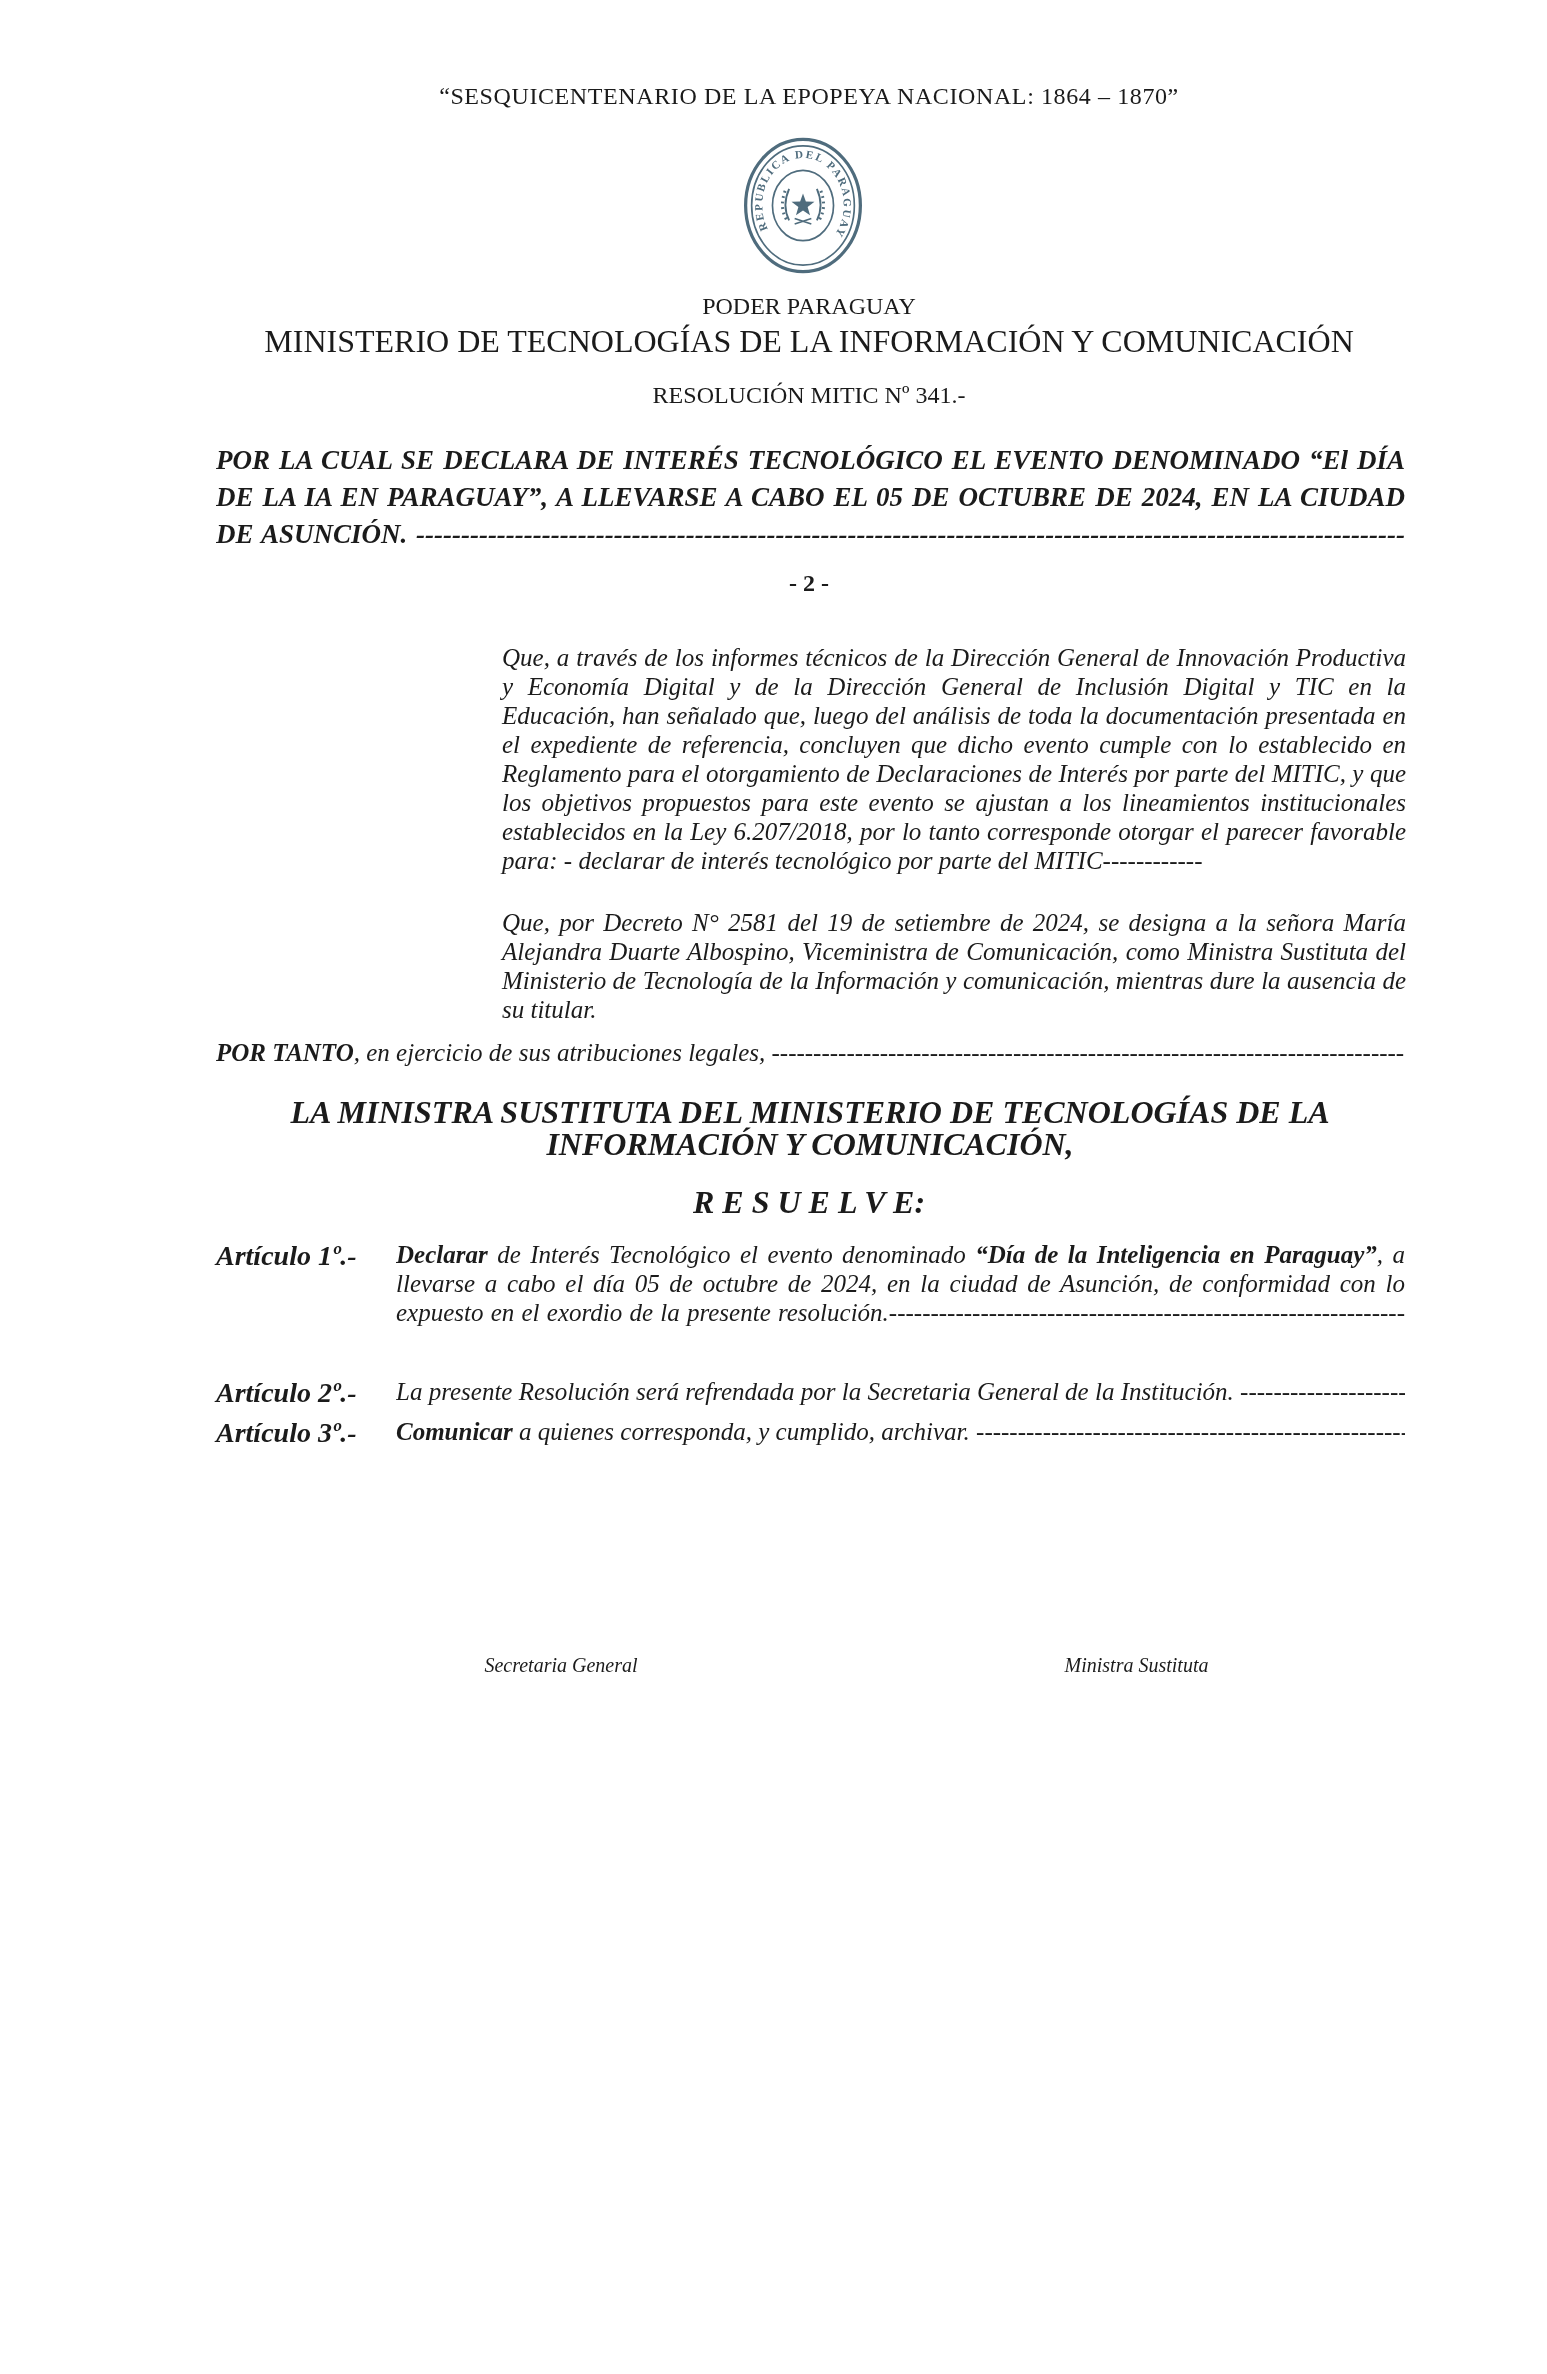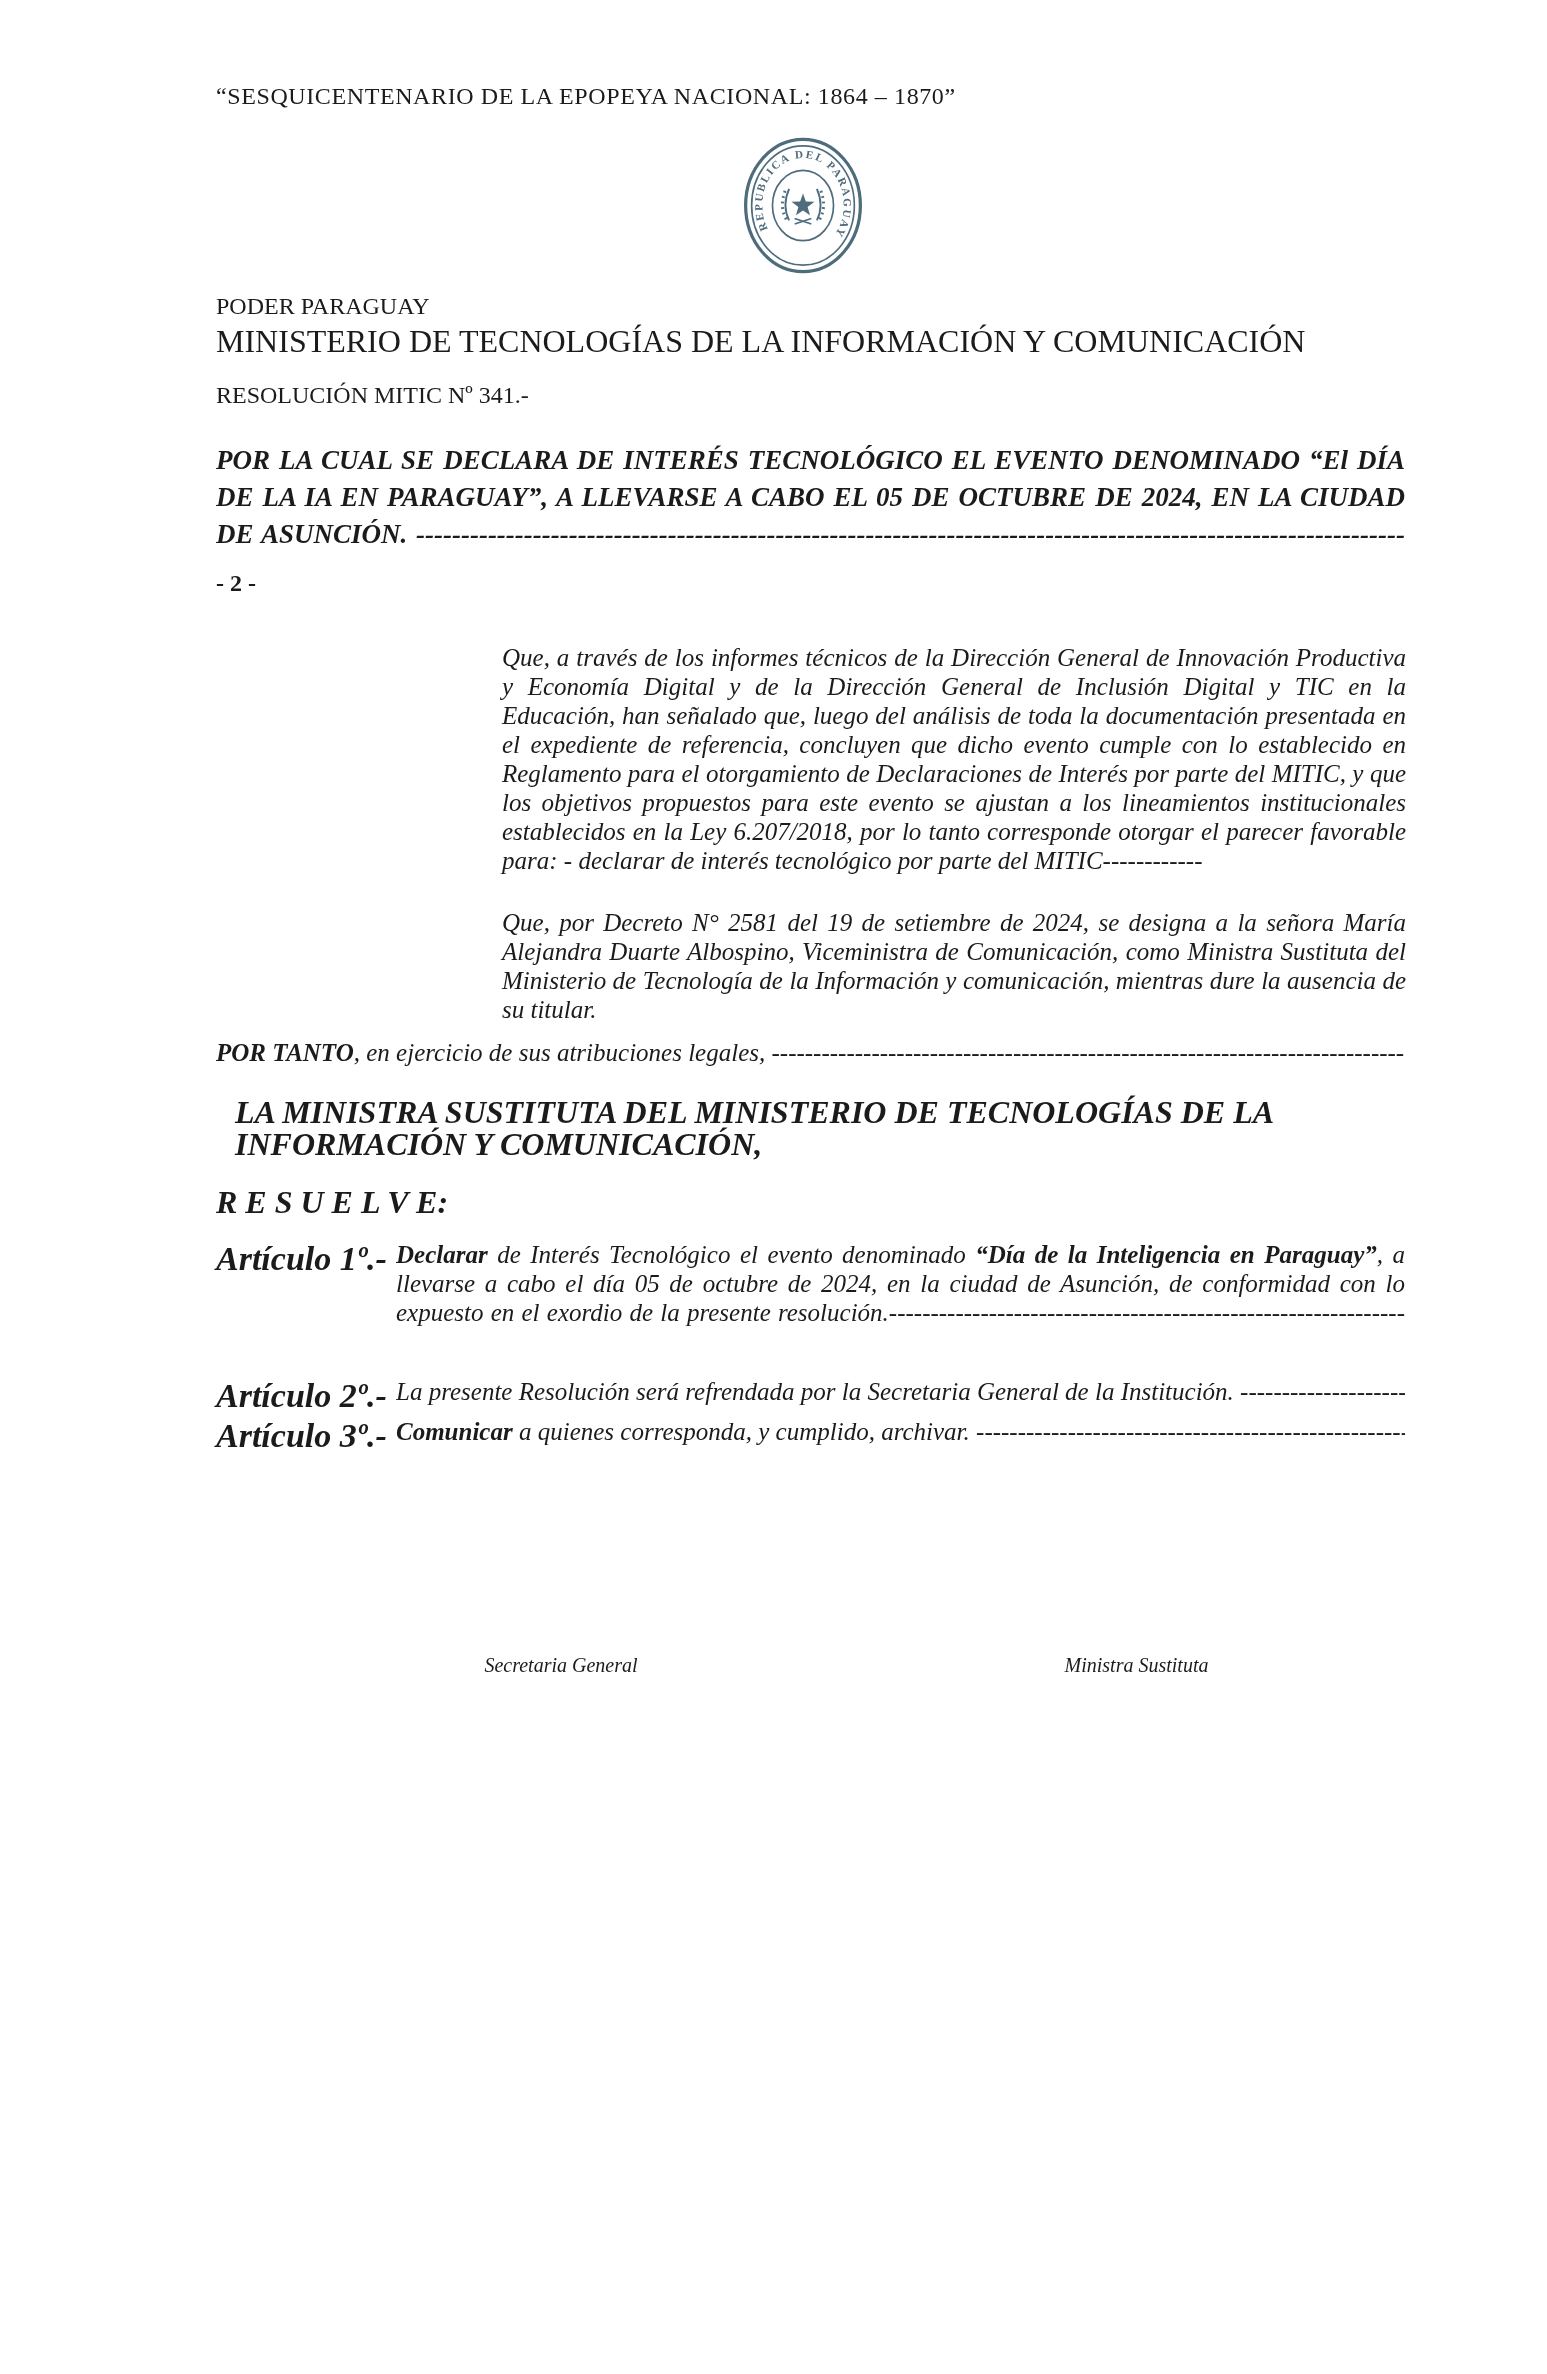--- a/index.html
+++ b/index.html
@@ -5,21 +5,21 @@
   html,body { margin:0; padding:0; background:#e8e8e8; }
   .page {
     position:relative;
     width:1547px; height:2375px;
     margin:0 auto;
     background:#ffffff;
     color:#1b1b1b;
     font-family:"Liberation Serif","DejaVu Serif",serif;
     overflow:hidden;
   }
-  .centercol { position:absolute; left:216px; width:1186px; }
+  .centercol { position:absolute; left:216px; width:1186px; text-align:center; }
   .quote   { top:83px;  font-size:24px; letter-spacing:0.6px; }
   .org1    { top:293px; font-size:24px; }
   .org2    { top:323px; font-size:32px; }
   .resnum  { top:382px; font-size:24px; }
   .pagenum { top:570px; font-size:24px; font-weight:bold; }
 
   .seal { position:absolute; left:741px; top:135px; width:124px; height:141px; }
 
   .title {
     position:absolute; left:216px; top:442px; width:1189px; height:113px;
@@ -53,21 +53,21 @@
     top:1184px;
     font-size:32px; font-weight:bold; font-style:italic;
   }
 
   .article { position:absolute; left:216px; width:1189px; }
   .art1 { top:1240px; }
   .art2 { top:1360px;margin-top:17px; }
   .art3 { top:1417px; }
   .alabel {
     position:absolute; left:0; top:0;
-    font-size:34px; font-weight:bold; font-style:italic;
+    font-size:28px; font-weight:bold; font-style:italic;
     white-space:nowrap;
   }
   .abody {
     margin:0 0 0 180px;
     font-size:25px; line-height:29px; font-style:italic;
     text-align:justify;
   }
   .clip3 { height:87px; overflow:hidden; }
   .oneline { white-space:nowrap; overflow:hidden; height:32px; text-align:left; }
 

